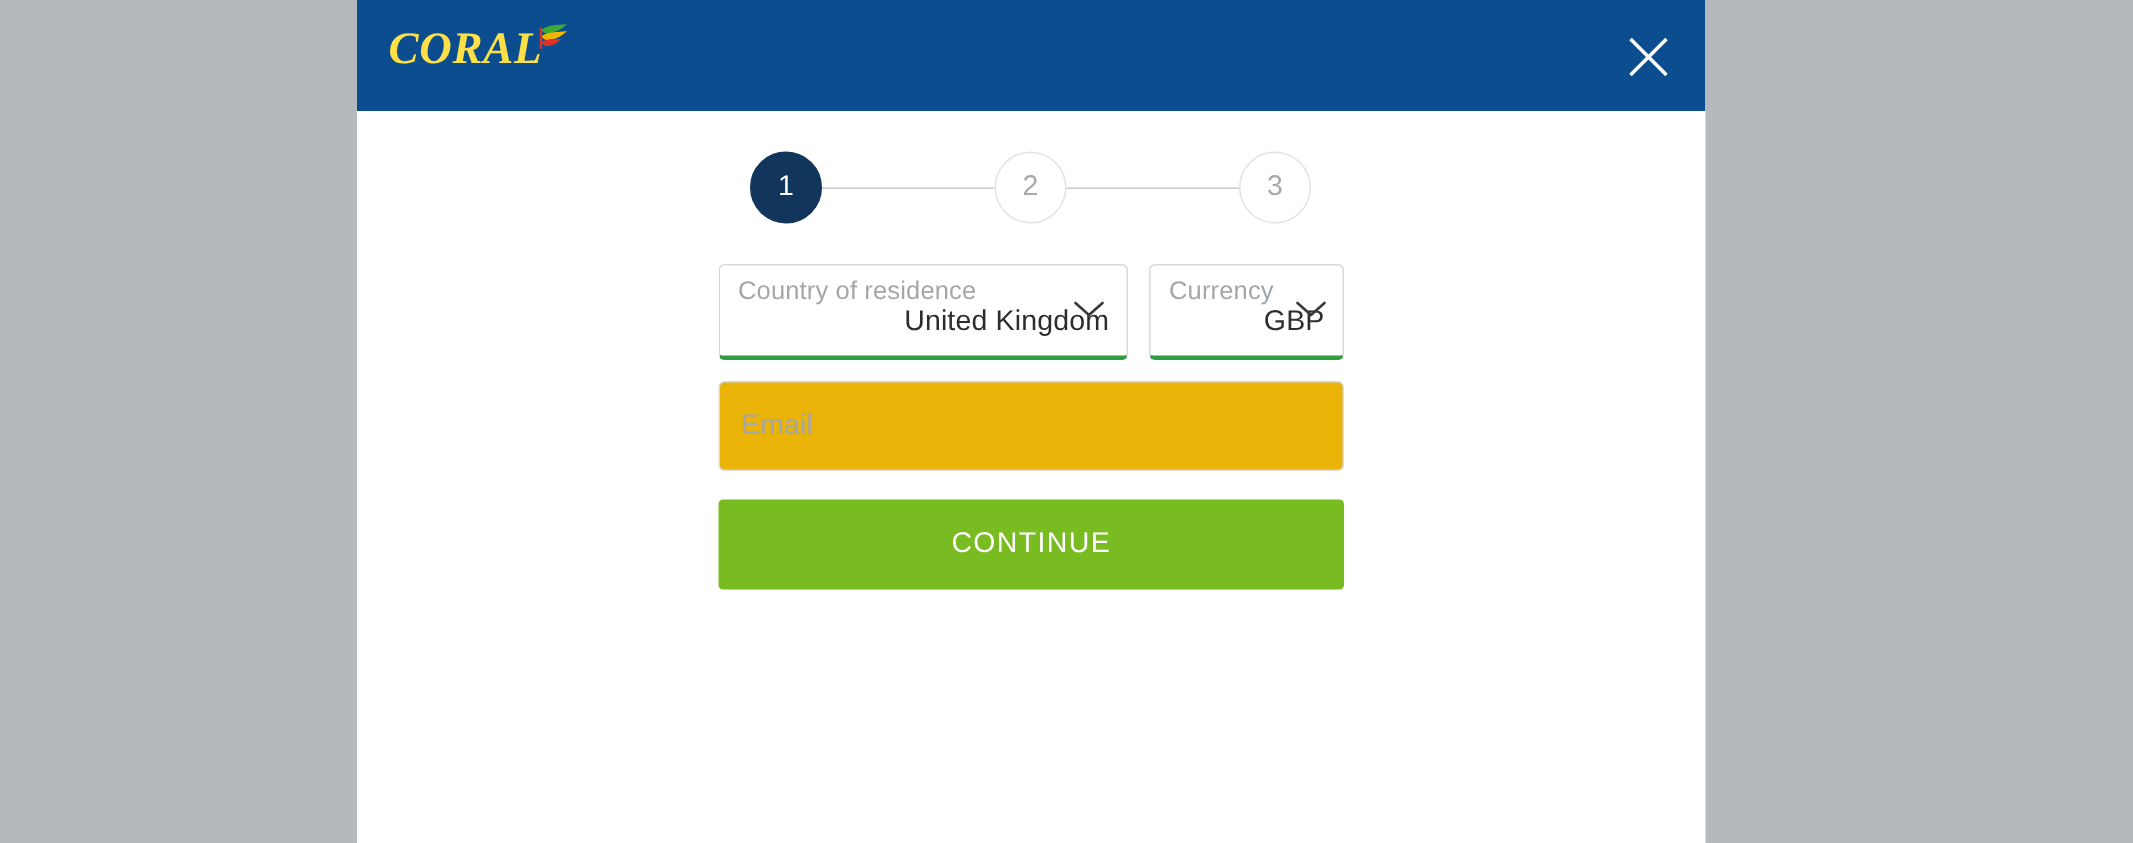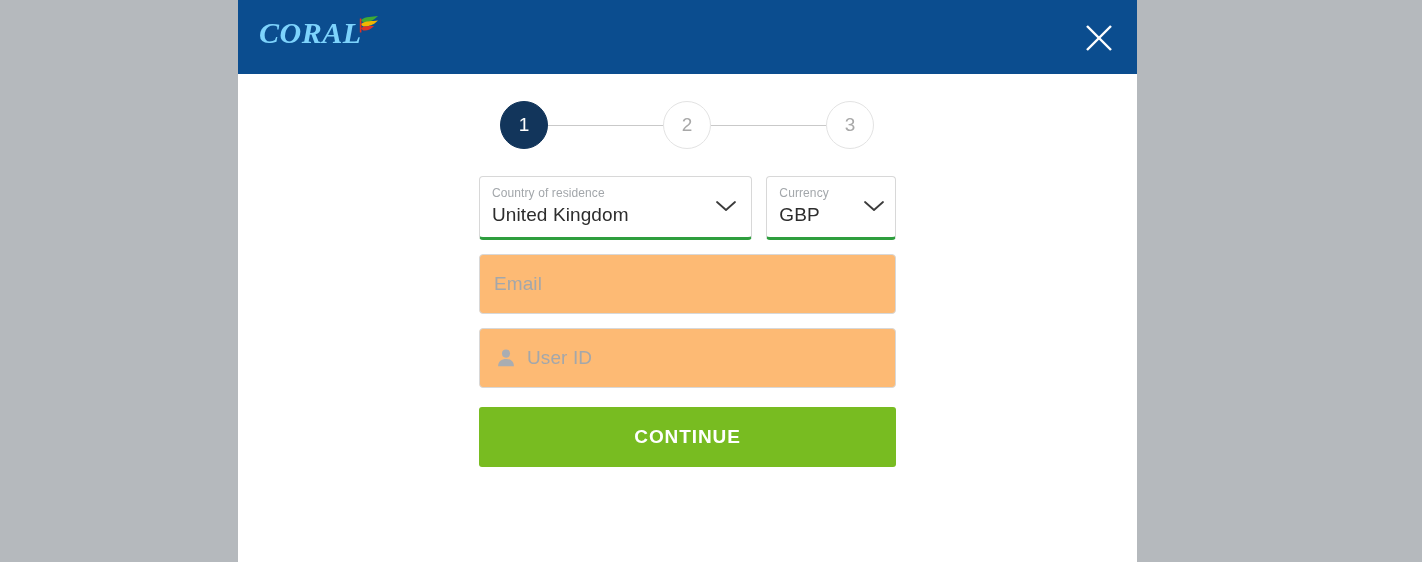--- a/index.html
+++ b/index.html
@@ -38,21 +38,21 @@
     top: 18px;
     display: flex;
     align-items: flex-start;
   }
   .brand-wordmark {
     font-family: "Liberation Serif", serif;
     font-style: italic;
     font-weight: bold;
     font-size: 30px;
     letter-spacing: 0.5px;
-    color: #7dd3fc;
+    color: #fde047;
     line-height: 1;
   }
   .brand-flag {
     margin-left: -3px;
     margin-top: -2px;
     width: 20px;
     height: 18px;
   }
   .close-button {
     position: absolute;
@@ -131,48 +131,49 @@
     border: 1px solid #d8d8d8;
     border-bottom: 3px solid #2e9e3e;
     border-radius: 4px;
     padding: 9px 12px 0 12px;
     cursor: pointer;
   }
   .select-box.country { width: 279px; }
   .select-box.currency { width: 132px; }
 
   .select-label {
-    font-size: 12px;
+    font-size: 17px;
     color: #a3a7ab;
     line-height: 15px;
     letter-spacing: 0.1px;
   }
   .select-value {
     font-size: 19px;
     color: #2d2d2d;
     line-height: 26px;
     margin-top: 1px;
     letter-spacing: 0.1px;
+    text-align: right;
   }
   .chev {
     position: absolute;
     right: 14px;
     top: 22px;
     width: 22px;
     height: 14px;
   }
   .select-box.currency .chev { right: 10px; }
 
   
   .input-box {
     position: relative;
     margin-top: 14px;
     width: 417px;
     height: 60px;
-    background: #fdba74;
+    background: #eab308;
     border: 1px solid #d8d8d8;
     border-radius: 4px;
     display: flex;
     align-items: center;
     padding: 0 14px;
     cursor: text;
   }
   .field-icon {
     flex: 0 0 auto;
     width: 24px;
@@ -213,21 +214,21 @@
   .continue-button {
     margin-top: 19px;
     width: 417px;
     height: 60px;
     background: #78bc21;
     border: none;
     border-radius: 3px;
     color: #ffffff;
     font-family: "Liberation Sans", sans-serif;
     font-size: 19px;
-    font-weight: bold;
+    font-weight: normal;
     letter-spacing: 0.9px;
     cursor: pointer;
   }
 </style>
 </head>
 <body>
 
 <div class="modal">
 
   <div class="modal-header">
@@ -294,29 +295,20 @@
           </span>
         </div>
       </div>
 
       
       <div class="input-box">
         <input class="text-input" type="text" placeholder="Email" style="">
       </div>
 
       
-      <div class="input-box">
-        <span class="field-icon">
-          <svg viewBox="0 0 24 24" width="22" height="22" aria-hidden="true">
-            <circle cx="12" cy="7.2" r="4.4" fill="#a9adb2"></circle>
-            <path d="M3.4 21 C3.4 15.6, 7.3 13, 12 13 C16.7 13, 20.6 15.6, 20.6 21 Z" fill="#a9adb2"></path>
-          </svg>
-        </span>
-        <input class="text-input" type="text" placeholder="User ID" style="">
-      </div>
 
       
 
       
       <button class="continue-button">CONTINUE</button>
 
     </div>
   </div>
 </div>
 

